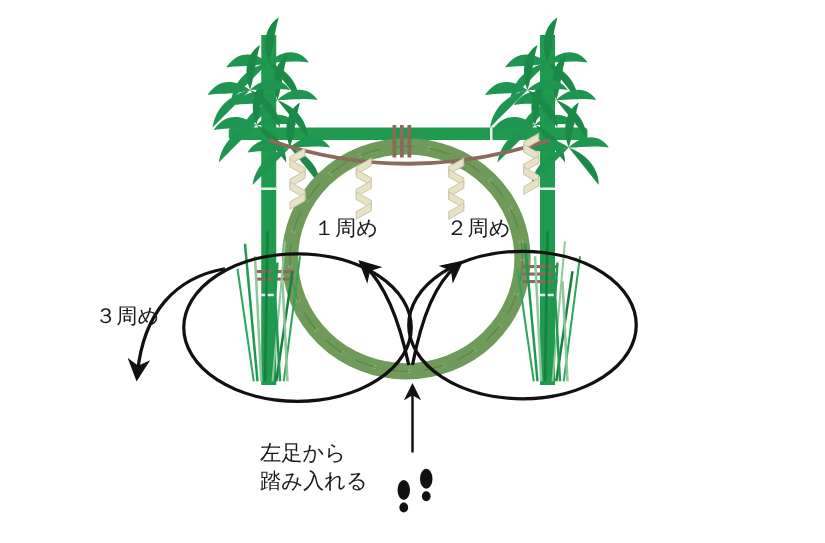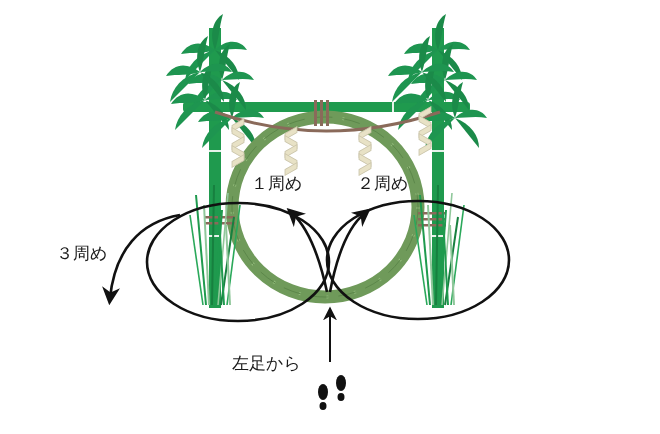--- a/index.html
+++ b/index.html
@@ -1,20 +1,20 @@
 <!DOCTYPE html>
 <html><head>
   <meta charset="utf-8">
   <style>
     html, body { margin: 0; padding: 0; background: #ffffff; }
     body { width: 660px; height: 434px; overflow: hidden; position: relative; font-family: "DejaVu Sans", sans-serif; }
     #stage { position: absolute; left: 0; top: 0; width: 660px; height: 430px; }
     .label { position: absolute; font-size: 17px; color: #1a1a1a; white-space: nowrap; line-height: 1.15; }
     .label-multi { position: absolute; font-size: 17px; color: #1a1a1a; line-height: 22px; }
-    .label-multi span { display: block; margin-left: 24px; }
+    .label-multi span { display: block; }
   </style>
 </head>
 <body>
 
 <div id="stage">
   <svg width="660" height="434" viewBox="0 0 660 434" xmlns="http://www.w3.org/2000/svg">
     <defs>
       <marker id="arrowHead" viewBox="0 0 10 10" refX="6" refY="5" markerWidth="7" markerHeight="7" orient="auto-start-reverse">
         <path d="M0,0 L10,5 L0,10 L3,5 Z" fill="#111"></path>
       </marker>
@@ -125,17 +125,18 @@
     <g>
       <ellipse cx="323" cy="392" rx="5" ry="8" fill="#111"></ellipse>
       <ellipse cx="323" cy="406" rx="3.5" ry="4" fill="#111"></ellipse>
       <ellipse cx="341" cy="383" rx="5" ry="8" fill="#111"></ellipse>
       <ellipse cx="341" cy="397" rx="3.5" ry="4" fill="#111"></ellipse>
     </g>
   </svg>
 
   <div class="label" style="left:251px; top:174px;">１周め</div>
   <div class="label" style="left:344px; top:174px;margin-left:13px;">２周め</div>
-  <div class="label" style="left:56px; top:244px;">３周め</div>
+  <div class="label" style="left:76px; top:244px;">３周め</div>
   <div class="label-multi" style="left:208px; top:352px;">
     <span>左足から</span>
+    <span>踏み入れる</span>
   </div>
 </div>
 
 </body></html>

